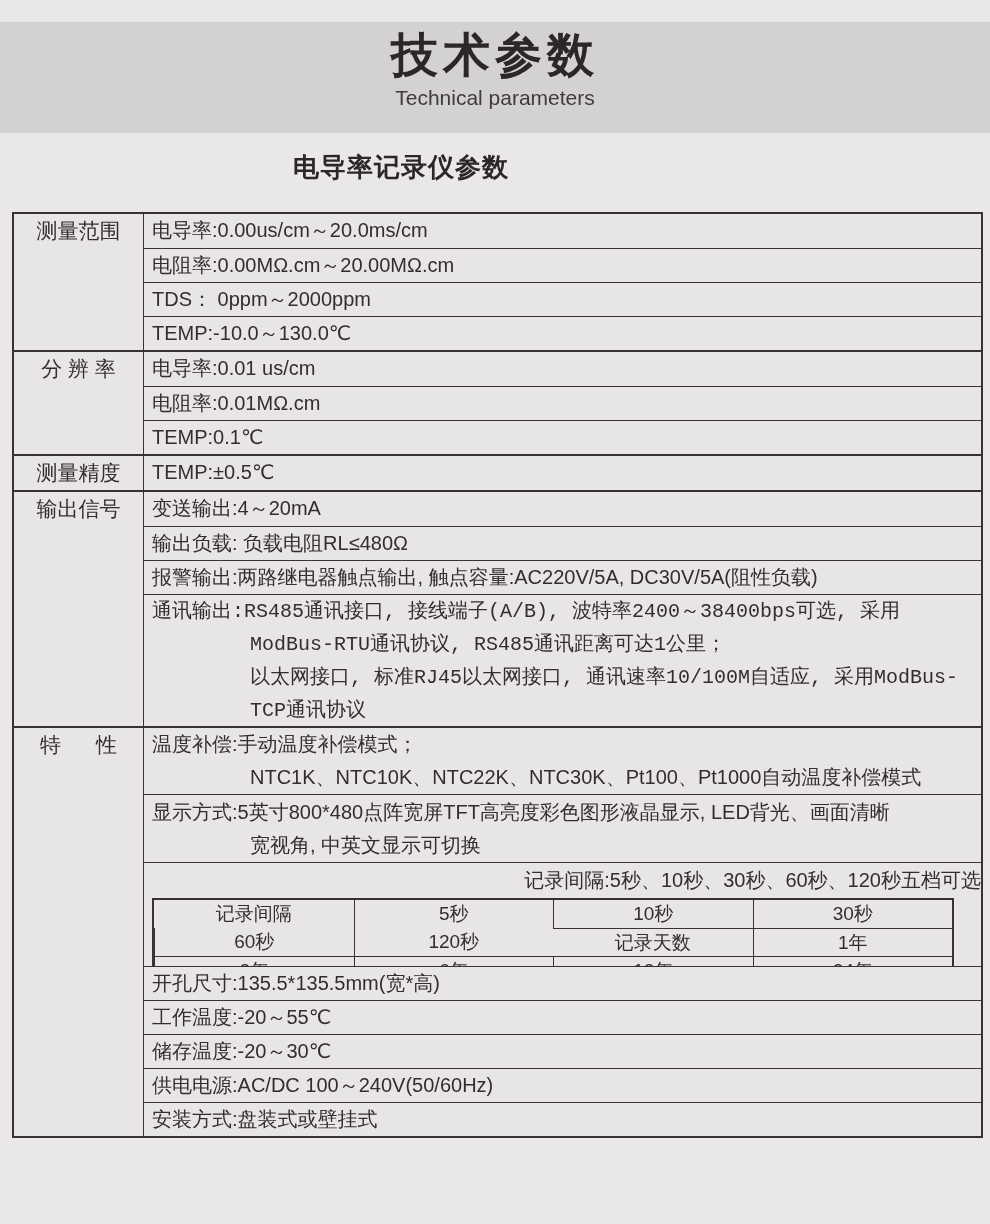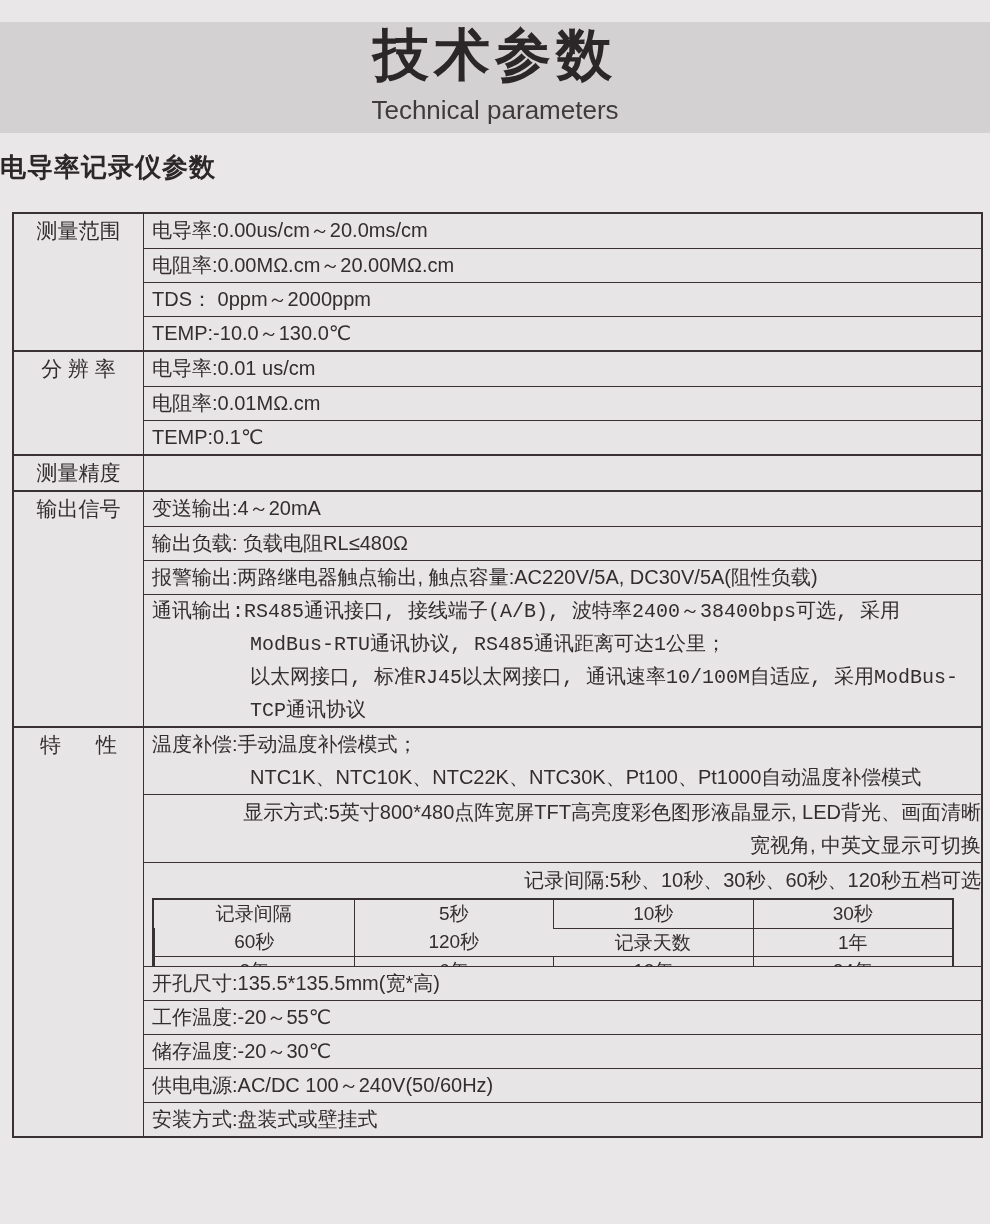--- a/index.html
+++ b/index.html
@@ -1,43 +1,43 @@
 <!DOCTYPE html>
 <html><head>
 <meta charset="utf-8">
 <style>
   html,body{margin:0;padding:0;}
   body{font-family:"Liberation Sans","DejaVu Sans",sans-serif;}
   .page{position:relative;width:990px;height:1224px;background:#e9e7e8;overflow:hidden;color:#3a3133;}
 
   
   .banner{position:absolute;left:0;top:22px;width:990px;height:111px;background:#d3d1d2;text-align:center;}
-  .banner-title{margin-top:7px;font-size:56px;font-weight:bold;letter-spacing:5px;color:#2b2627;line-height:52px;}
-  .banner-subtitle{font-size:26px;color:#3f3b3c;line-height:24px;margin-top:17px;}
+  .banner-title{margin-top:7px;font-size:47px;font-weight:bold;letter-spacing:5px;color:#2b2627;line-height:52px;}
+  .banner-subtitle{font-size:21px;color:#3f3b3c;line-height:24px;margin-top:5px;}
 
   
-  .section-title{position:absolute;left:0;top:150px;width:802px;
+  .section-title{position:absolute;left:0;top:150px;width:802px;text-align:center;
     font-size:26px;font-weight:bold;color:#2b2627;letter-spacing:1px;}
 
   
   .spec{position:absolute;left:12px;top:212px;width:967px;border:2.5px solid #3a3133;background:#e7e5e6;}
   .sec{display:flex;}
   .sec + .sec{border-top:2.5px solid #3a3133;}
   .label-cell{width:129px;min-width:129px;border-right:1.5px solid #3a3133;
     text-align:center;font-size:21px;line-height:34px;white-space:pre;color:#332d2e;}
   .rows{flex:1;min-width:0;}
   .row{box-sizing:border-box;overflow:hidden;padding-left:8px;font-size:20px;color:#332d2e;}
   .row + .row{border-top:1.5px solid #3a3133;}
   .row.h1{height:34px;line-height:33px;white-space:nowrap;}
   .ln{white-space:nowrap;}
   .row.comm{height:132px;font-family:Liberation Mono, monospace;}
   .row.comm .ln{line-height:33px;}
   .row.two66{height:66px;}
   .row.two66 .ln{line-height:33px;}
-  .row.two68{height:68px;padding-top:1px;text-align:right;}
+  .row.two68{height:68px;padding-top:1px;}
   .row.two68 .ln{line-height:33px;}
   .ind{padding-left:98px;}
   .row.rec{height:104px;}
   .row.rec .ln{line-height:34px;text-align:right;}
 
   
   .mini{width:802px;box-sizing:border-box;border:2px solid #3a3133;margin-top:1px;
     display:grid;grid-template-columns:repeat(4,1fr);}
   .mini-cell{box-sizing:border-box;height:28px;line-height:27px;text-align:center;
     font-size:19px;overflow:hidden;white-space:nowrap;color:#332d2e;}
@@ -73,20 +73,21 @@
       <div class="rows">
         <div class="row h1">电导率:0.01 us/cm</div>
         <div class="row h1">电阻率:0.01MΩ.cm</div>
         <div class="row h1">TEMP:0.1℃</div>
       </div>
     </div>
 
     <div class="sec">
       <div class="label-cell">测量精度</div>
       <div class="rows">
+        <div class="row h1">TEMP:±0.5℃</div>
       </div>
     </div>
 
     <div class="sec">
       <div class="label-cell">输出信号</div>
       <div class="rows">
         <div class="row h1">变送输出:4～20mA</div>
         <div class="row h1">输出负载: 负载电阻RL≤480Ω</div>
         <div class="row h1">报警输出:两路继电器触点输出, 触点容量:AC220V/5A, DC30V/5A(阻性负载)</div>
         <div class="row comm">

